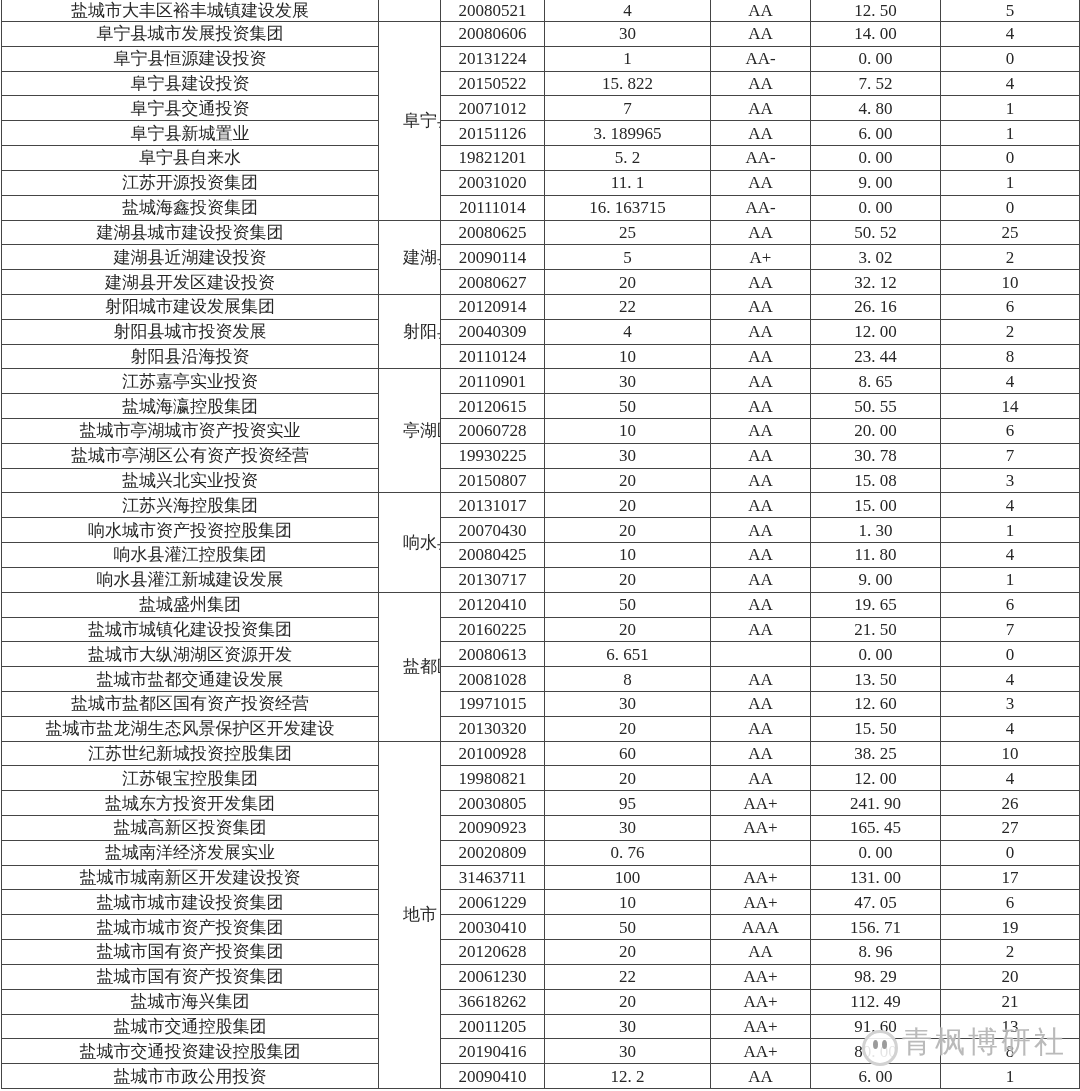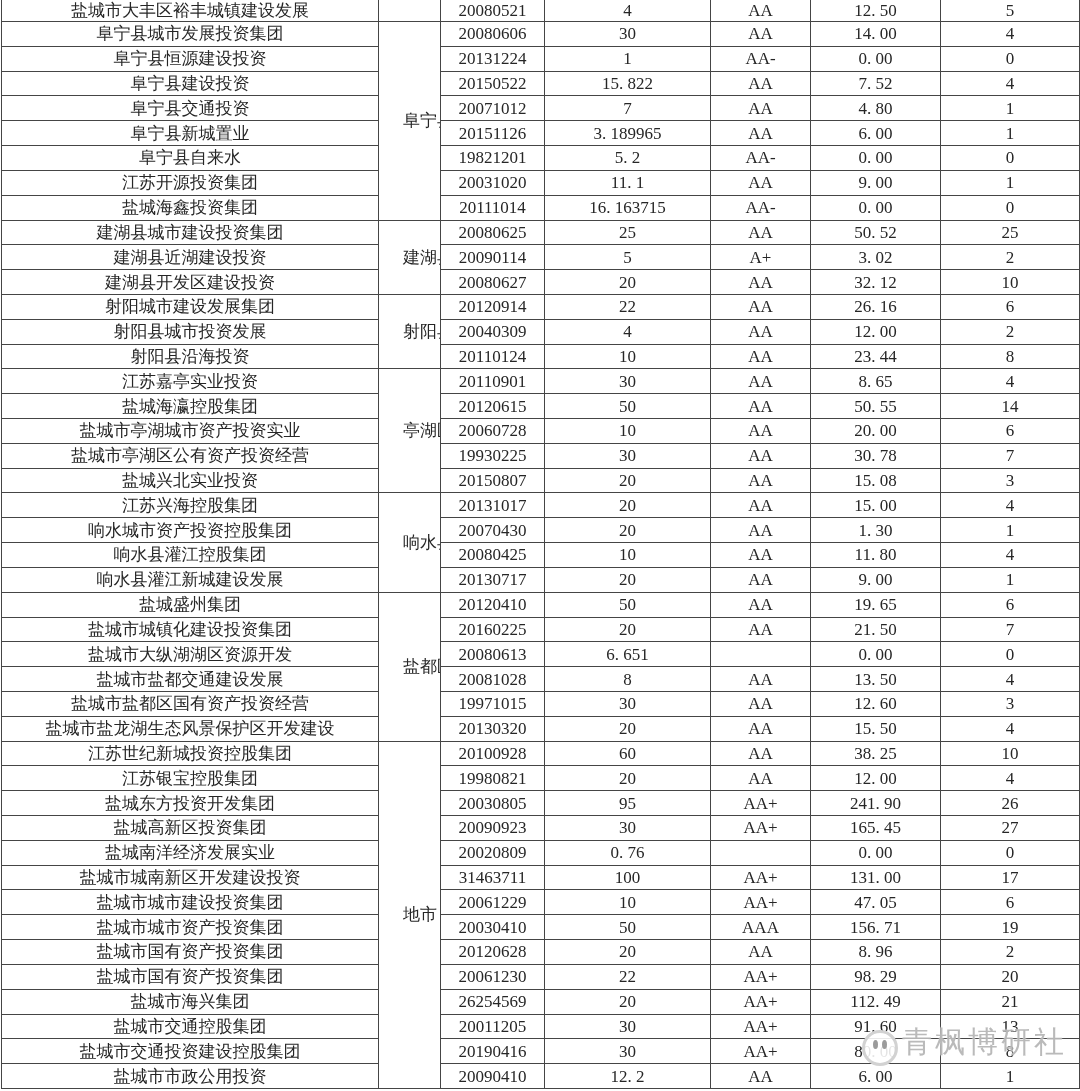--- a/index.html
+++ b/index.html
@@ -378,21 +378,21 @@
         <tr>
           <td class="name-cell">盐城市国有资产投资集团</td>
           <td class="num-cell">20061230</td>
           <td class="num-cell">22</td>
           <td class="num-cell">AA+</td>
           <td class="num-cell">98. 29</td>
           <td class="num-cell">20</td>
         </tr>
         <tr>
           <td class="name-cell">盐城市海兴集团</td>
-          <td class="num-cell">26254569</td>
+          <td class="num-cell">36618262</td>
           <td class="num-cell">20</td>
           <td class="num-cell">AA+</td>
           <td class="num-cell">112. 49</td>
           <td class="num-cell">21</td>
         </tr>
         <tr>
           <td class="name-cell">盐城市交通控股集团</td>
           <td class="num-cell">20011205</td>
           <td class="num-cell">30</td>
           <td class="num-cell">AA+</td>

